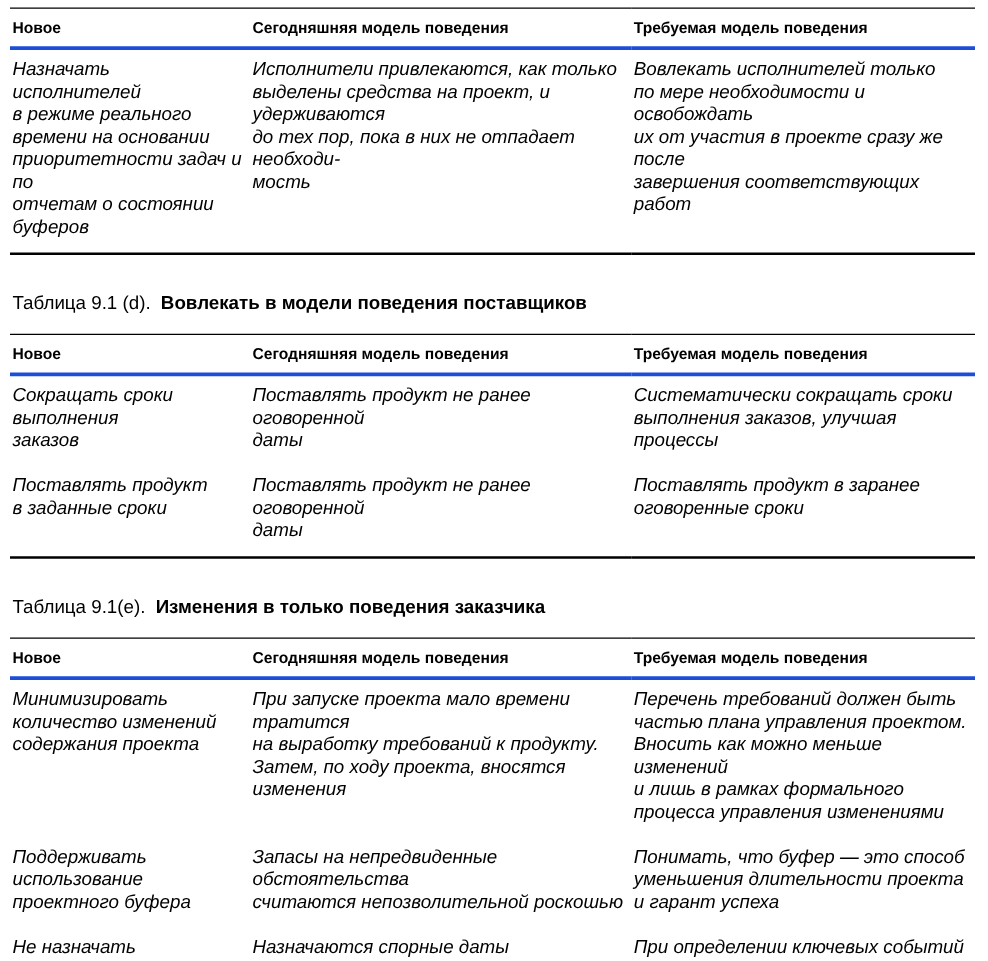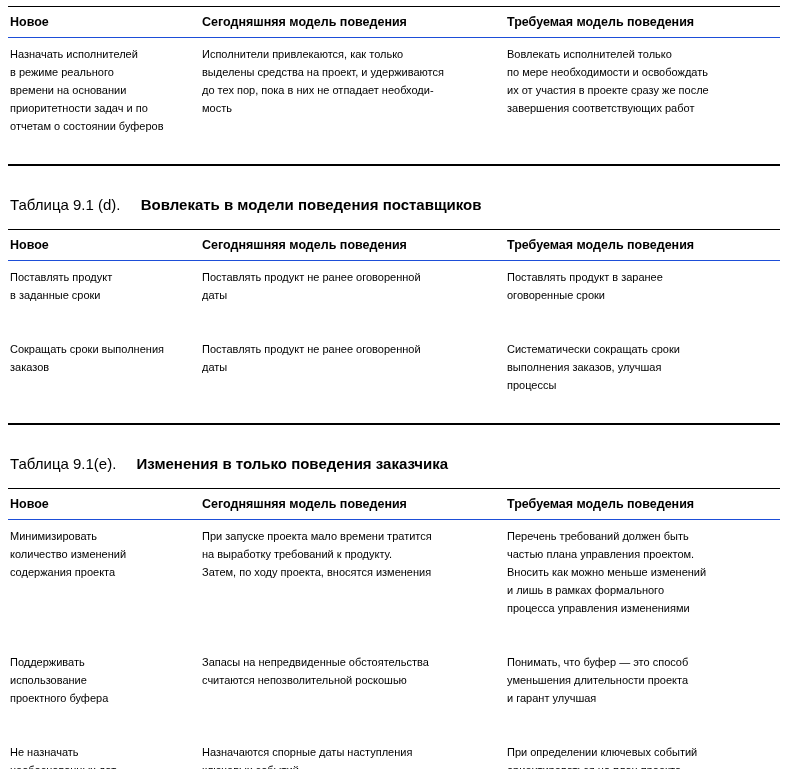--- a/index.html
+++ b/index.html
@@ -28,37 +28,38 @@
     table-layout: fixed;
     border-top: 1px solid #000;
     border-bottom: 2px solid #000;
   }
   table.data th {
     text-align: left;
     font-size: 12.5px;
     font-weight: bold;
     line-height: 15px;
     padding: 8px 6px 7px 2px;
-    border-bottom: 1px solid #1d4ed8;
+    border-bottom: 3px solid #1d4ed8;
     vertical-align: top;
   }
   table.data td {
-    font-size: 11px;
+    font-size: 15px;
     line-height: 18px;
-    padding: 7px 6px 29px 2px;
+    padding: 7px 6px 11px 2px;
     vertical-align: top;
     white-space: pre-line;
+    font-style: italic;
   }
   .caption {
     margin: 29px 0 15px 2px;
     font-size: 15px;
     font-weight: normal;
     line-height: 19px;
   }
-  .caption .cap-num { font-weight: normal; margin-right: 16px; }
+  .caption .cap-num { font-weight: normal; margin-right: 4px; }
   .caption .cap-title { font-weight: bold; }
 </style>
 </head>
 <body>
 
 <div class="page">
 
 
   <table class="data">
     <colgroup>
@@ -105,35 +106,35 @@
     </colgroup>
     <thead>
       <tr>
         <th>Новое</th>
         <th>Сегодняшняя модель поведения</th>
         <th>Требуемая модель поведения</th>
       </tr>
     </thead>
     <tbody>
       <tr>
-        <td>Поставлять продукт
-в заданные сроки</td>
-        <td>Поставлять продукт не ранее оговоренной
-даты</td>
-        <td>Поставлять продукт в заранее
-оговоренные сроки</td>
-      </tr>
-      <tr>
         <td>Сокращать сроки выполнения
 заказов</td>
         <td>Поставлять продукт не ранее оговоренной
 даты</td>
         <td>Систематически сокращать сроки
 выполнения заказов, улучшая
 процессы</td>
+      </tr>
+      <tr>
+        <td>Поставлять продукт
+в заданные сроки</td>
+        <td>Поставлять продукт не ранее оговоренной
+даты</td>
+        <td>Поставлять продукт в заранее
+оговоренные сроки</td>
       </tr>
     </tbody>
   </table>
 
   <h2 class="caption">
     <span class="cap-num">Таблица 9.1(е).</span>
     <span class="cap-title">Изменения в только поведения заказчика</span>
   </h2>
 
   <table class="data">
@@ -164,21 +165,21 @@
 процесса управления изменениями</td>
       </tr>
       <tr>
         <td>Поддерживать
 использование
 проектного буфера</td>
         <td>Запасы на непредвиденные обстоятельства
 считаются непозволительной роскошью</td>
         <td>Понимать, что буфер — это способ
 уменьшения длительности проекта
-и гарант улучшая</td>
+и гарант успеха</td>
       </tr>
       <tr>
         <td>Не назначать
 необоснованных дат
 достижения контрольных
 событий</td>
         <td>Назначаются спорные даты наступления
 ключевых событий</td>
         <td>При определении ключевых событий
 ориентироваться на план проекта.

